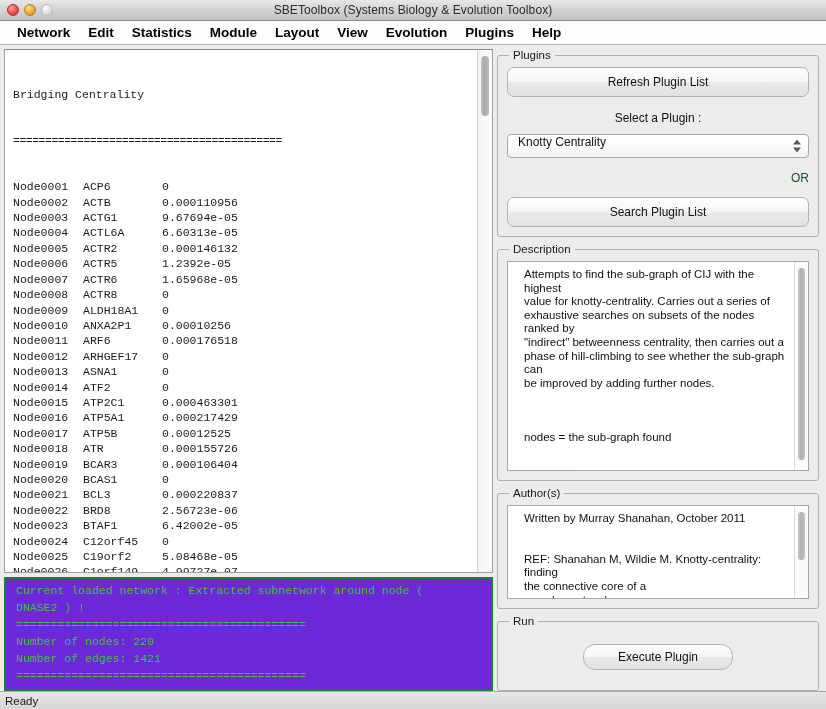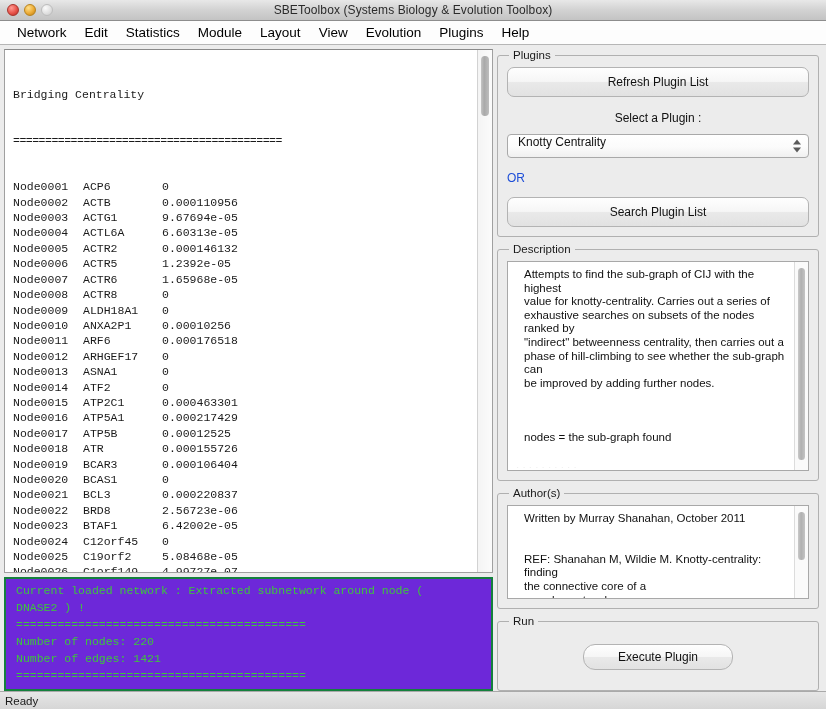--- a/index.html
+++ b/index.html
@@ -40,21 +40,21 @@
   .menubar {
     height: 24px; flex: 0 0 24px;
     background: #fdfdfd;
     border-bottom: 1px solid #b6b6b6;
     display: flex; align-items: center;
     padding-left: 8px;
   }
   .menu-item {
     font-size: 13.5px; color: #000;
     padding: 2px 9px;
-    cursor: default; white-space: nowrap;
+    cursor: default; white-space: nowrap; font-weight: bold;
   }
 
   
   .body {
     flex: 1 1 auto;
     display: flex;
     padding: 4px 4px 0 4px;
     gap: 4px;
     min-height: 0;
   }
@@ -151,21 +151,21 @@
     border: 1px solid #b3b3b3;
     border-radius: 7px;
     cursor: default;
   }
   .btn-narrow { width: 150px; margin: 0 auto; padding: 5px 6px; border-radius: 12px; text-align: center; }
 
   .center-label {
     text-align: center; font-size: 12px; color: #111;
     margin: 14px 0 9px 0;
   }
-  .or-label { text-align: left; font-size: 12px; color: #1d4ed8; margin: 13px 0 12px 0; }
+  .or-label { text-align: right; font-size: 12px; color: #14532d; margin: 13px 0 12px 0; }
 
   .combo {
     position: relative;
     width: 100%;
     height: 24px;
     background: linear-gradient(to bottom, #ffffff 0%, #fbfbfb 55%, #f0f0f0 100%);
     border: 1px solid #a9a9a9;
     border-radius: 4px;
     display: flex; align-items: flex-start;
     padding-left: 10px;

